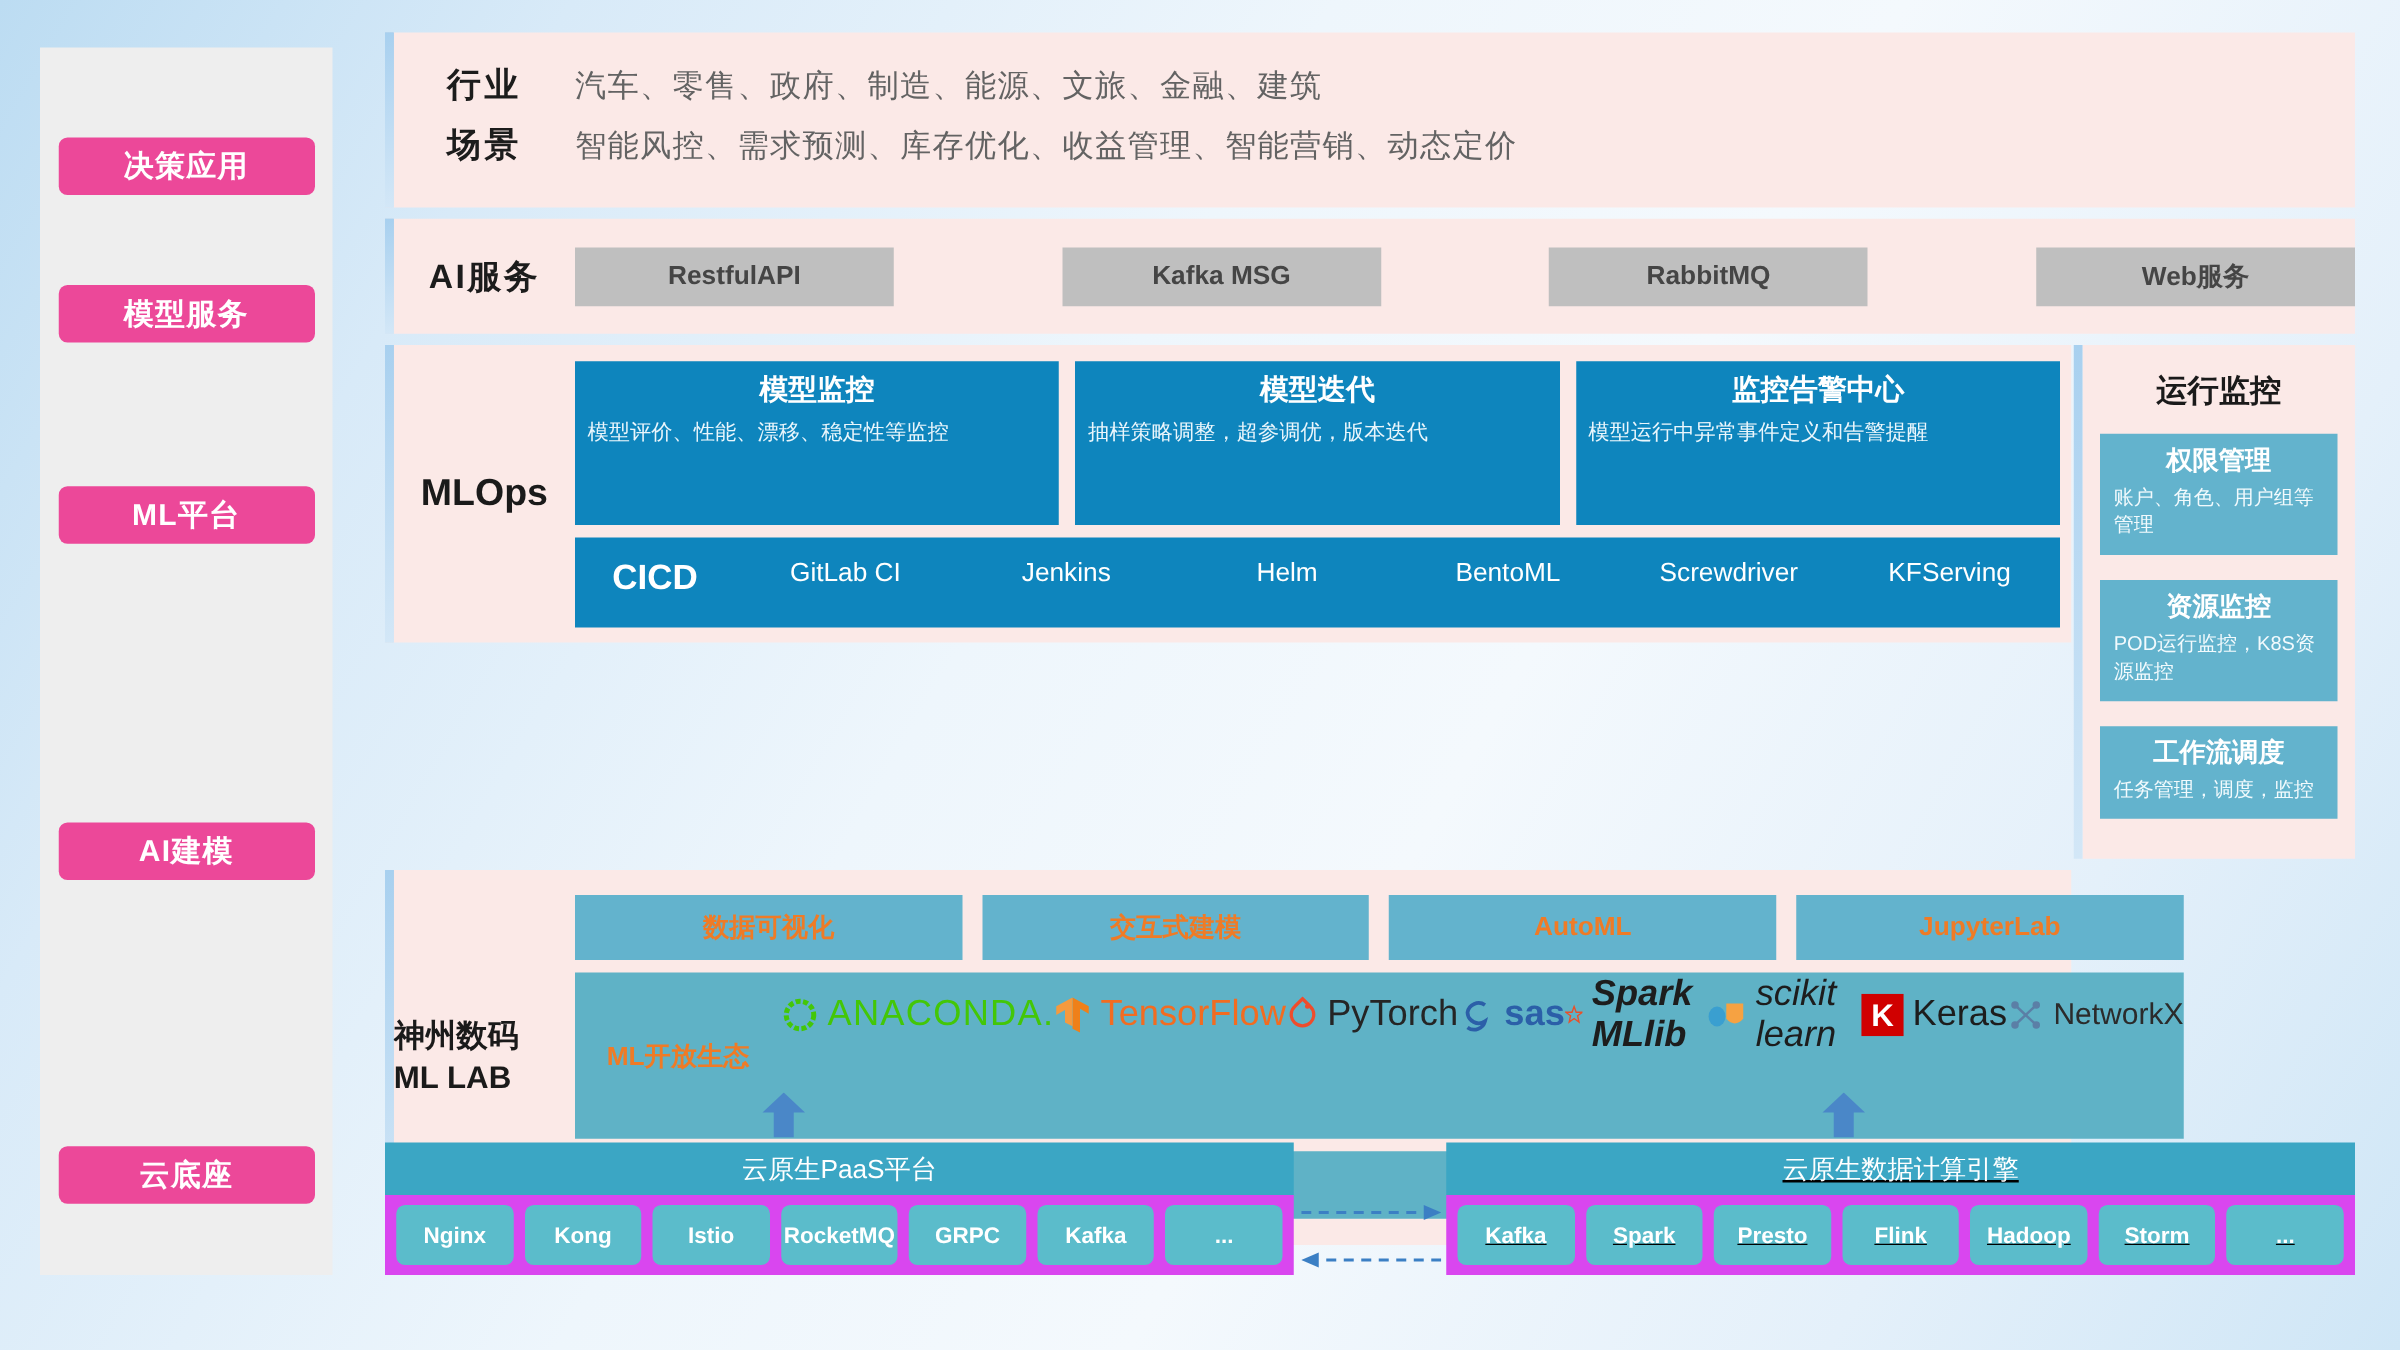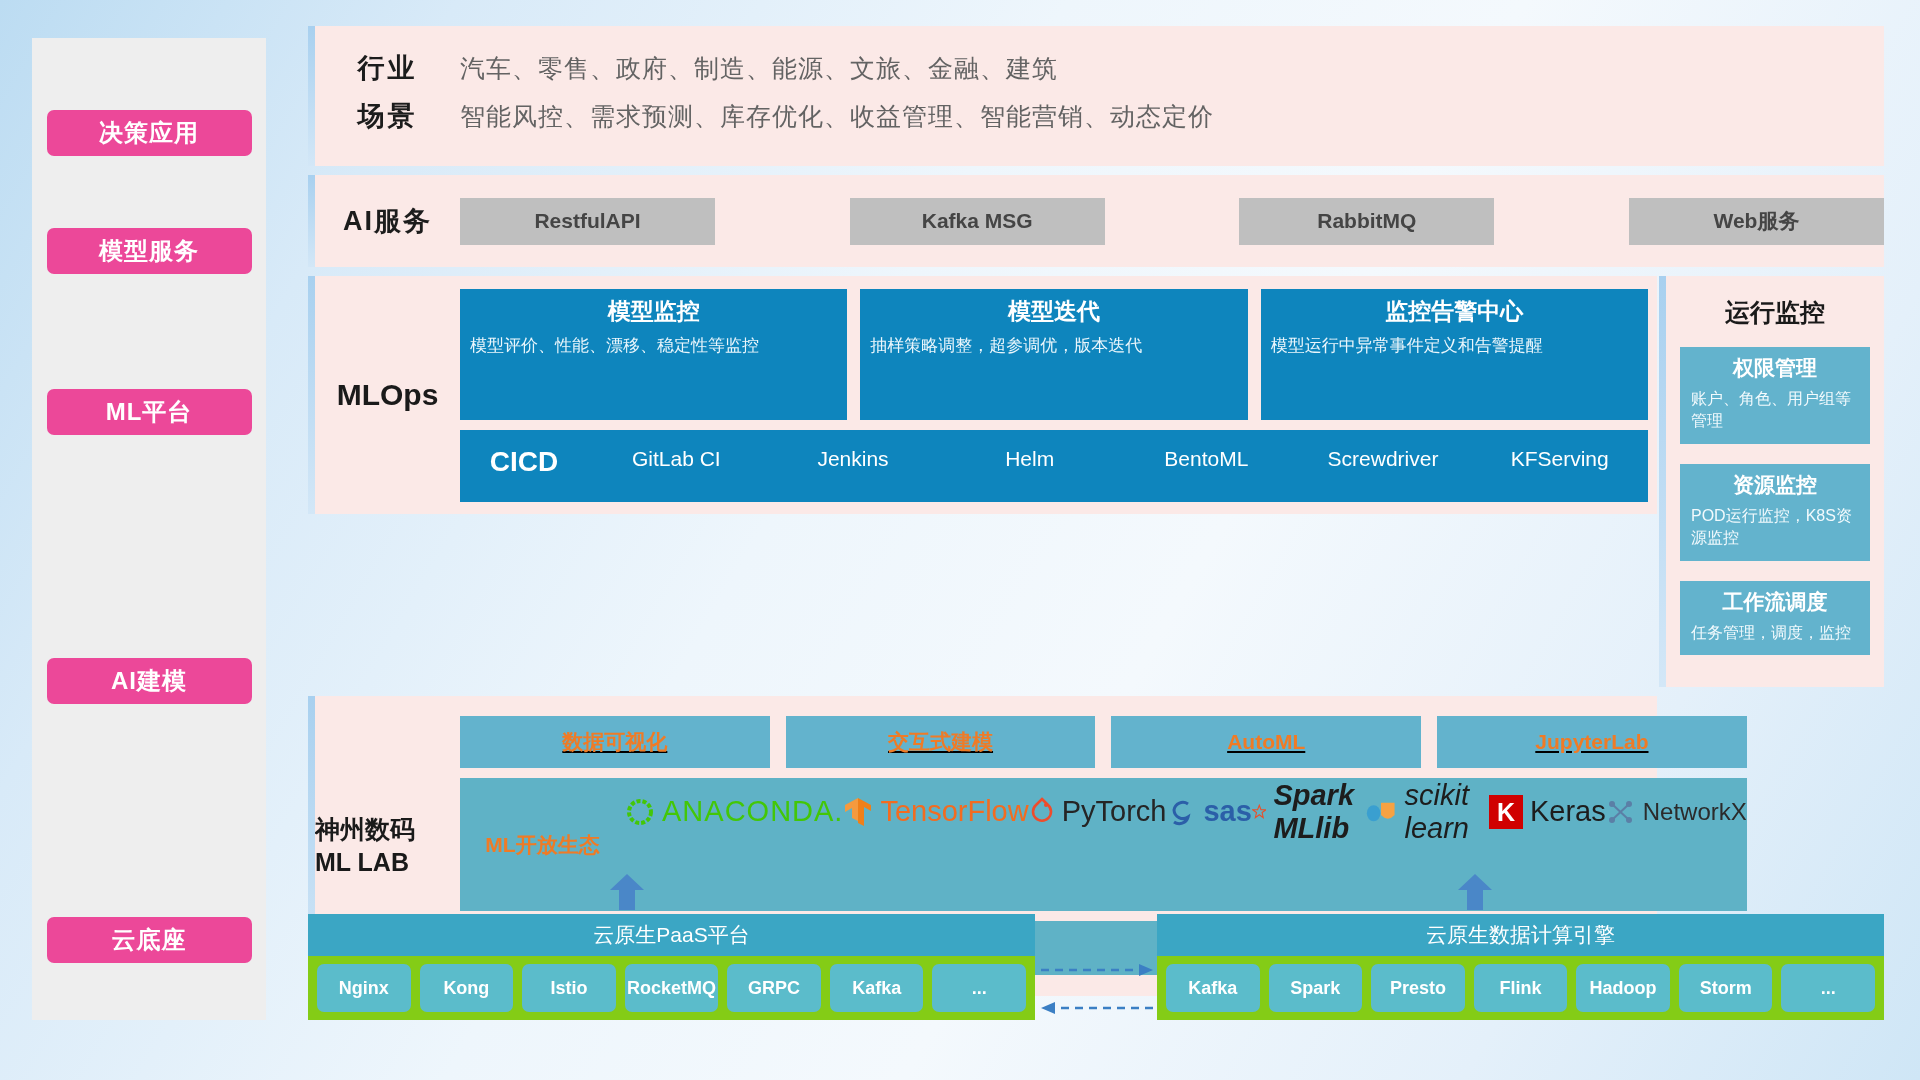--- a/index.html
+++ b/index.html
@@ -134,21 +134,21 @@
 
   
   #band-lab {
     height: 300px; display: flex; align-items: center; margin-bottom: 0;
   }
   .lab-label {
     width: 145px; flex: none; text-align: left;
     font-size: 25px; font-weight: bold; color: #1a1a1a; line-height: 1.32;
   }
   .lab-right { flex: 1; padding-right: 9px; }
-  .lab-tabs { display: flex; gap: 16px; text-decoration: underline; }
+  .lab-tabs { display: flex; gap: 16px; }
   .lab-tab {
     flex: 1; height: 52px; background: #63b3cd;
     display: flex; align-items: center; justify-content: center;
     color: #ef7b26; font-size: 21px; font-weight: bold;
   }
   .eco-bar {
     margin-top: 10px; height: 133px; background: #5fb2c6;
     display: flex; align-items: center;
   }
   .eco-label {
@@ -167,28 +167,28 @@
   .ds-label {
     width: 165px; flex: none; text-align: center;
     color: #ef7b26; font-size: 22px; font-weight: bold;
   }
   .ds-item { flex: 1; color: #14532d; font-size: 17px; }
 
   
   #cloud-base { position: absolute; left: 308px; top: 890px; width: 1576px; height: 160px; }
   .cloud-group { position: absolute; top: 24px; }
   #cloud-paas { left: 0; width: 727px; }
-  #cloud-engine { left: 849px; width: 727px; }
+  #cloud-engine { left: 849px; width: 727px; text-decoration: underline; }
   .cloud-head {
     height: 42px; background: #3ba6c4; color: #fff;
     display: flex; align-items: center; justify-content: center;
     font-size: 21px;
   }
   .cloud-body {
-    background: #84cc16; padding: 8px 9px; display: flex; gap: 9px;
+    background: #d946ef; padding: 8px 9px; display: flex; gap: 9px;
   }
   .cloud-chip {
     flex: 1; height: 48px; background: #5bbccb; border-radius: 7px;
     color: #fff; font-size: 18px; font-weight: bold;
     display: flex; align-items: center; justify-content: center;
     text-align: center; line-height: 1.12; padding: 0 2px;
   }
 
   .up-arrow { position: absolute; width: 38px; height: 36px; }
   .up-arrow svg { display: block; }

